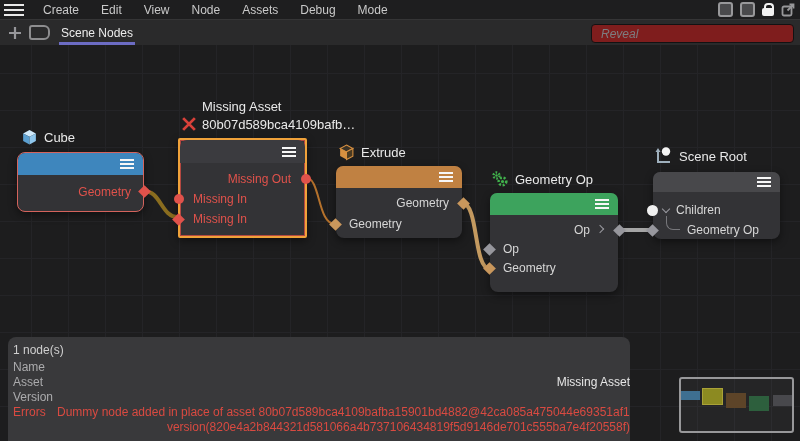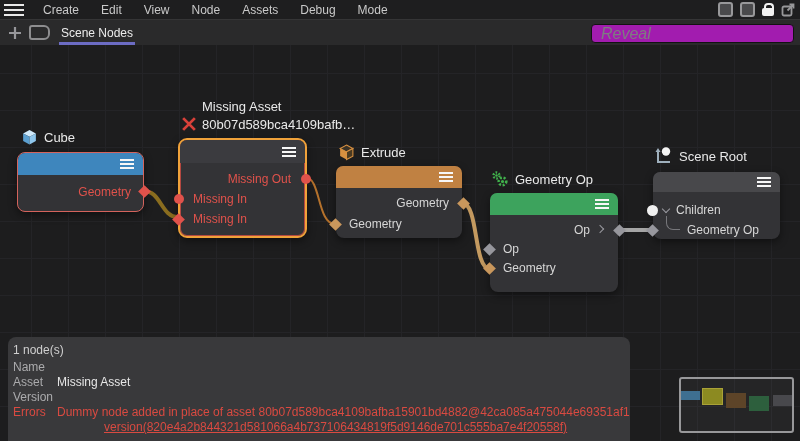--- a/index.html
+++ b/index.html
@@ -20,22 +20,22 @@
     border:2px solid #f2f2f2;border-bottom:none;border-radius:4px 4px 0 0;}
   .lock::after{content:"";position:absolute;left:0;top:5px;width:12px;height:8px;background:#f2f2f2;border-radius:2px;}
 
   
   .toolbar{position:absolute;left:0;top:19px;width:800px;height:26px;background:#2a2a2b;
     border-top:1px solid #353536;display:flex;align-items:center;font-size:12px;box-sizing:border-box;}
   .tb-plus{margin:0 6px 0 7px;display:flex;}
   .tab-shape{width:17px;height:11px;border:2px solid #8d8d8f;border-radius:3px 6px 6px 3px;margin-right:9px;}
   .tab{position:relative;height:25px;display:flex;align-items:center;padding:0 2px;color:#ececec;}
   .tab-underline{position:absolute;left:0;right:0;bottom:0;height:3px;background:#6c6cc4;}
-  .reveal{position:absolute;right:6px;top:4px;width:183px;height:17px;background:#a21caf;
-    border:1px solid #121213;border-radius:4px;color:#c8c8c8;font-style:italic;font-size:16px;
+  .reveal{position:absolute;right:6px;top:4px;width:183px;height:17px;background:#7f1d1d;
+    border:1px solid #121213;border-radius:4px;color:#c8c8c8;font-style:italic;font-size:12px;
     padding:0 9px;outline:none;font-family:"Liberation Sans",sans-serif;}
   .reveal::placeholder{color:#7d7d80;}
 
   
   .canvas{position:absolute;left:0;top:45px;width:800px;height:396px;background:#1d1d1e;
     background-image:linear-gradient(to right,#242427 1px,transparent 1px),
                      linear-gradient(to bottom,#242427 1px,transparent 1px);
     background-size:37px 37px;background-position:-6px -9px;}
   .wires{position:absolute;left:0;top:0;pointer-events:none;}
 
@@ -57,21 +57,21 @@
   .port{position:absolute;}
   .pd{width:9px;height:9px;transform:rotate(45deg);}
   .pc{width:10px;height:10px;border-radius:50%;}
   .c-red{background:#e0524b;}
   .c-tan{background:#c9975c;}
   .c-gray{background:#97979d;}
   .c-white{background:#f0f0f0;width:11px;height:11px;}
 
   .node-cube{left:17px;top:107px;width:127px;height:60px;border:1px solid #d4635c;}
   .node-cube .nheader{background:#3e86bd;}
-  .node-missing{left:178px;top:93px;width:129px;height:100px;border:2px solid #f0a23a;border-radius:9px;
+  .node-missing{left:178px;top:93px;width:129px;height:100px;border:2px solid #f0a23a;border-radius:2px;
     box-shadow:inset 0 0 0 1px rgba(224,80,70,.75),0 3px 8px rgba(0,0,0,.45);}
   .node-missing .nheader{height:23px;background:#3b3b3f;border-radius:7px 7px 0 0;}
   .node-extrude{left:336px;top:121px;width:126px;height:72px;}
   .node-extrude .nheader{background:#c08142;}
   .node-geomop{left:490px;top:148px;width:128px;height:99px;}
   .node-geomop .nheader{background:#3da35d;}
   .node-sceneroot{left:653px;top:127px;width:127px;height:67px;}
   .node-sceneroot .nheader{height:20px;background:#48484b;}
 
   .chev-r{width:5px;height:5px;border-top:1.5px solid #9a9aa0;border-right:1.5px solid #9a9aa0;
@@ -79,25 +79,25 @@
   .chev-d{width:5px;height:5px;border-right:1.5px solid #9a9aa0;border-bottom:1.5px solid #9a9aa0;
     transform:rotate(45deg);display:inline-block;}
   .elbow{position:absolute;left:13px;top:44px;width:13px;height:13px;
     border-left:1px solid #77777b;border-bottom:1px solid #77777b;border-bottom-left-radius:7px;}
 
   
   .info-panel{position:absolute;left:8px;top:337px;width:622px;height:114px;background:#39393b;
     border-radius:8px;font-size:12px;line-height:15px;padding:6px 0 0 5px;box-sizing:border-box;
     white-space:nowrap;overflow:hidden;}
   .info-count{color:#cfcfcf;margin-bottom:2px;}
-  .info-row{display:flex;}
+  .info-row{display:flex;justify-content:space-between;}
   .info-label{width:44px;flex:none;color:#ababad;}
   .info-value{color:#e6e6e6;}
   .err{color:#d94a41;}
-  .err-line2{margin-left:47px;text-decoration:underline;}
+  .err-line2{margin-left:47px;}
 
   
   .minimap{position:absolute;left:679px;top:377px;width:111px;height:52px;
     border:2px solid #98989a;border-radius:3px;background:rgba(190,190,190,.05);}
   .mm{position:absolute;}
   .mm-cube{left:0px;top:12px;width:19px;height:9px;background:#3e6f91;}
   .mm-missing{left:21px;top:9px;width:21px;height:17px;background:#8c8a21;border:1px solid #aaa237;box-sizing:border-box;}
   .mm-extrude{left:45px;top:14px;width:20px;height:15px;background:#5d4428;}
   .mm-geomop{left:68px;top:17px;width:20px;height:15px;background:#2d5f3d;}
   .mm-sceneroot{left:92px;top:16px;width:19px;height:11px;background:#48484c;}

